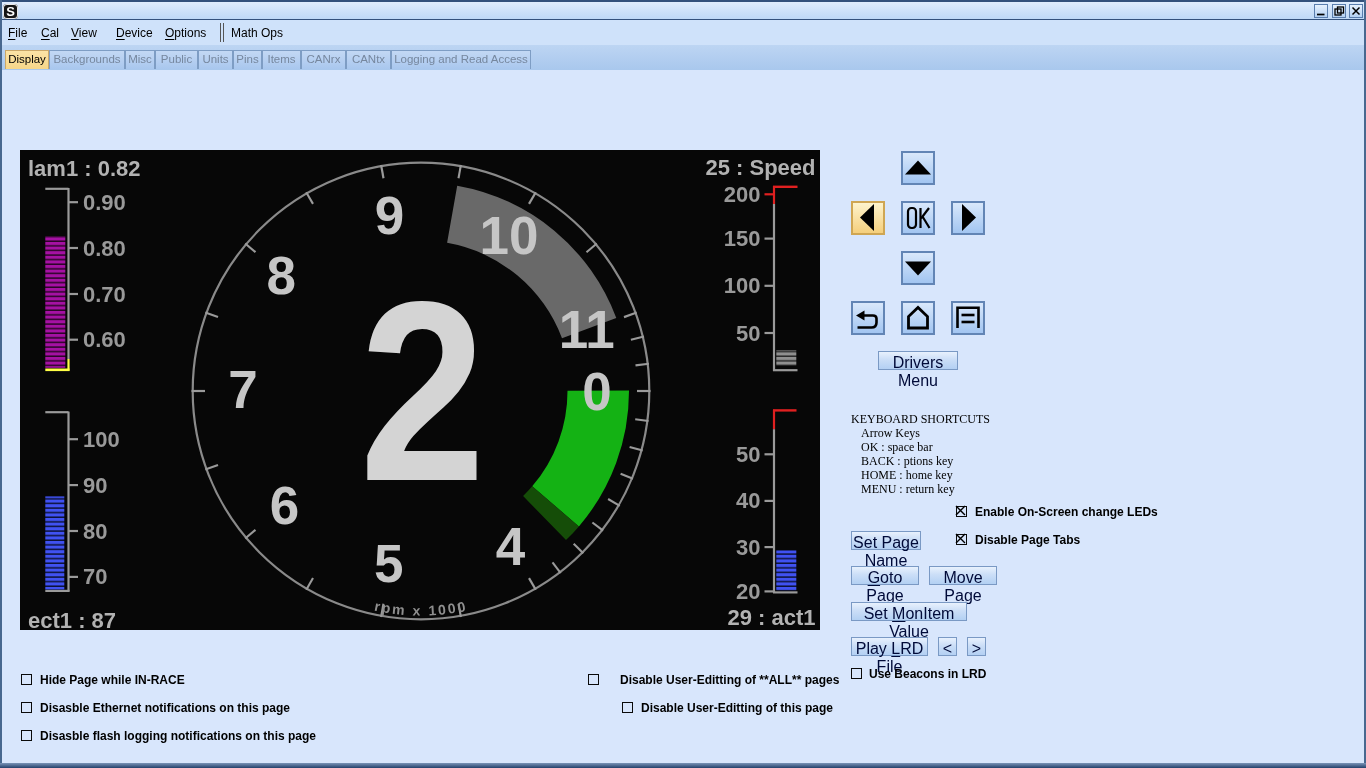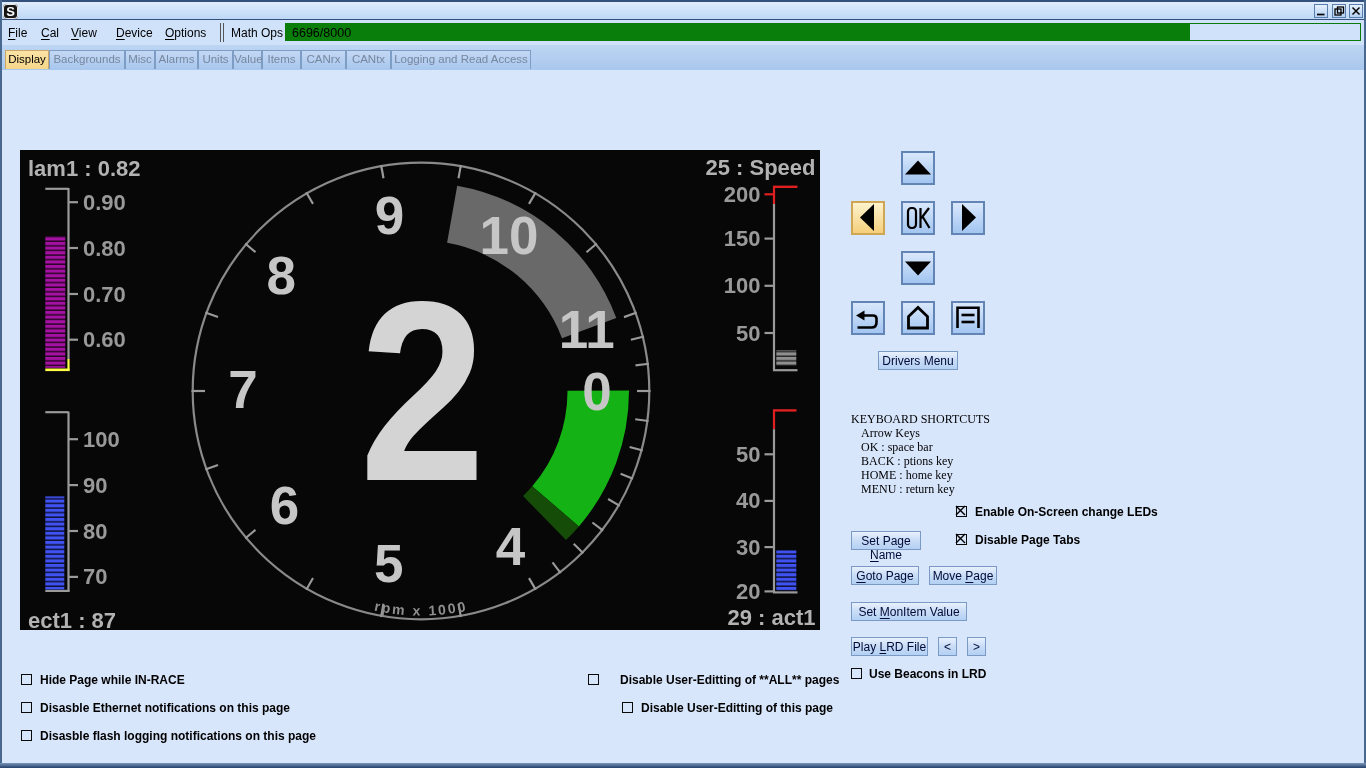--- a/index.html
+++ b/index.html
@@ -39,21 +39,21 @@
 .tab.sel { background:linear-gradient(#fbe3a6,#f6d689); color:#000; border-color:#caa768; }
 
 #content { left:0; top:70px; width:1366px; height:693px; background:#d8e6fc; }
 #dash { position:absolute; left:20px; top:80px; width:800px; height:480px; background:#070707; }
 
 .sq { position:absolute; width:34px; height:34px; border:2px solid #6285b5;
   background:linear-gradient(#d9e8fb,#a2c5f1); }
 .sq.yel { border-color:#cfa653; background:linear-gradient(#fdf3cd,#f5cf7c); }
 
 .btn { position:absolute; height:19px; border:1px solid #7a99c4;
-  background:linear-gradient(#e8f1fd,#cbdef7 45%,#b3d0f3); font-size:12px; color:#000a38;
+  background:linear-gradient(#e8f1fd,#cbdef7 45%,#b3d0f3); font-size:16px; color:#000a38;
   text-align:center; }
 .btn > span { position:relative; top:2px; }
 
 .cb { position:absolute; width:11px; height:11px; border:1.4px solid #0a0a0a; background:transparent; }
 .lbl { position:absolute; font-size:12px; color:#000; white-space:pre;font-weight:bold; }
 .ks { position:absolute; font-size:12px; color:#000; white-space:pre;font-family:Liberation Serif, serif; }
 </style></head>
 <body>
 <div id="win">
   <div id="title" class="abs">
@@ -71,32 +71,28 @@
   </div>
   <div id="menu" class="abs">
     <span class="mi" style="left:8px"><span class="ul">F</span>ile</span>
     <span class="mi" style="left:41px"><span class="ul">C</span>al</span>
     <span class="mi" style="left:71px"><span class="ul">V</span>iew</span>
     <span class="mi" style="left:116px"><span class="ul">D</span>evice</span>
     <span class="mi" style="left:165px"><span class="ul">O</span>ptions</span>
     <span id="sep1"></span>
       <span id="sep2"></span>
     <span id="mathops">Math Ops</span>
-    <div id="pbar">
-        <div id="pfill"></div>
-        <div id="ptxt">6696/8000</div>
-      </div>
   </div>
   <div id="tabs" class="abs">
     <div class="tab sel" style="left:5px;width:44px"><span style="position:relative;top:2px">Display</span></div>
     <div class="tab" style="left:49px;width:76px"><span style="position:relative;top:2px">Backgrounds</span></div>
     <div class="tab" style="left:125px;width:30px"><span style="position:relative;top:2px">Misc</span></div>
-    <div class="tab" style="left:155px;width:43px"><span style="position:relative;top:2px">Alarms</span></div>
+    <div class="tab" style="left:155px;width:43px"><span style="position:relative;top:2px">Public</span></div>
     <div class="tab" style="left:198px;width:35px"><span style="position:relative;top:2px">Units</span></div>
-    <div class="tab" style="left:233px;width:29px"><span style="position:relative;top:2px">Value</span></div>
+    <div class="tab" style="left:233px;width:29px"><span style="position:relative;top:2px">Pins</span></div>
     <div class="tab" style="left:262px;width:39px"><span style="position:relative;top:2px">Items</span></div>
     <div class="tab" style="left:301px;width:45px"><span style="position:relative;top:2px">CANrx</span></div>
     <div class="tab" style="left:346px;width:45px"><span style="position:relative;top:2px">CANtx</span></div>
     <div class="tab" style="left:391px;width:140px"><span style="position:relative;top:2px">Logging and Read Access</span></div>
   </div>
   <div id="content" class="abs">
     <div id="dash">
         <svg width="800" height="480" viewBox="0 0 800 480" style="position:absolute;left:0;top:0">
 <defs>
 <pattern id="mag" width="8" height="4.6" patternUnits="userSpaceOnUse">

